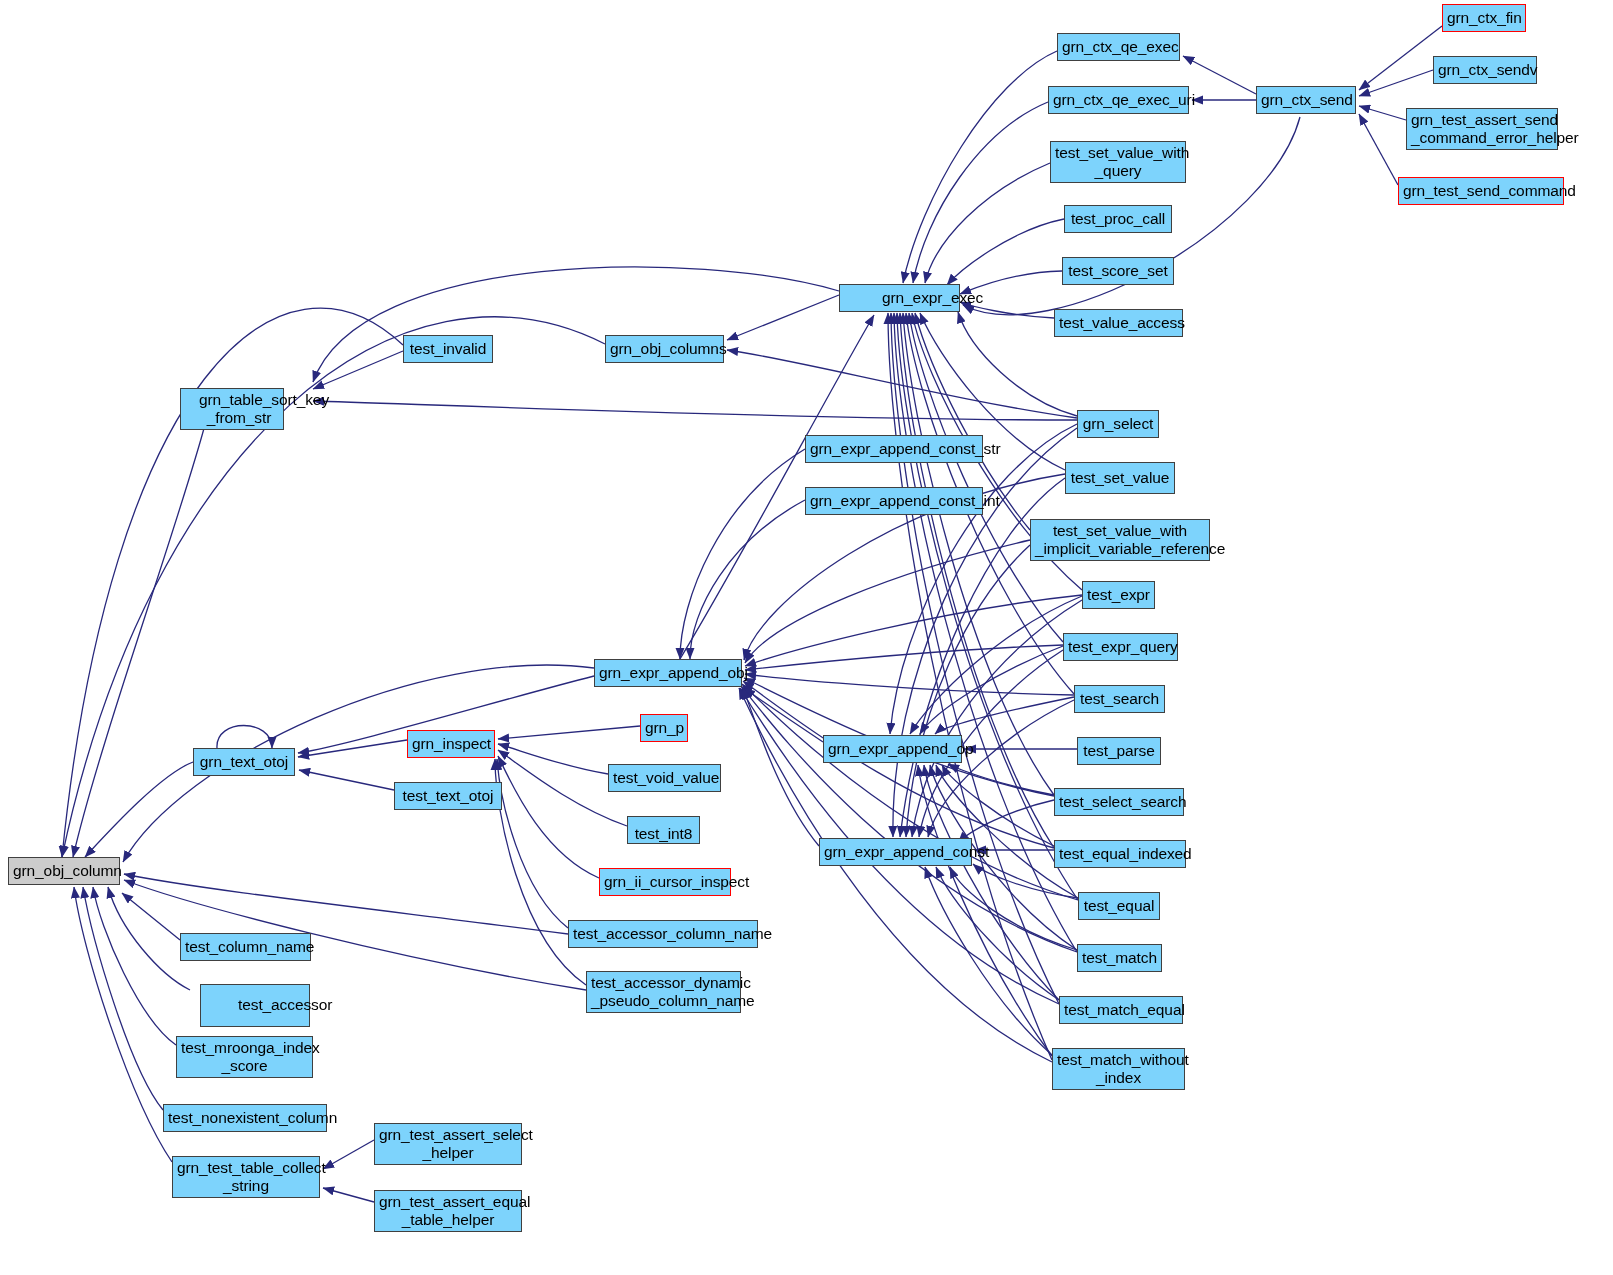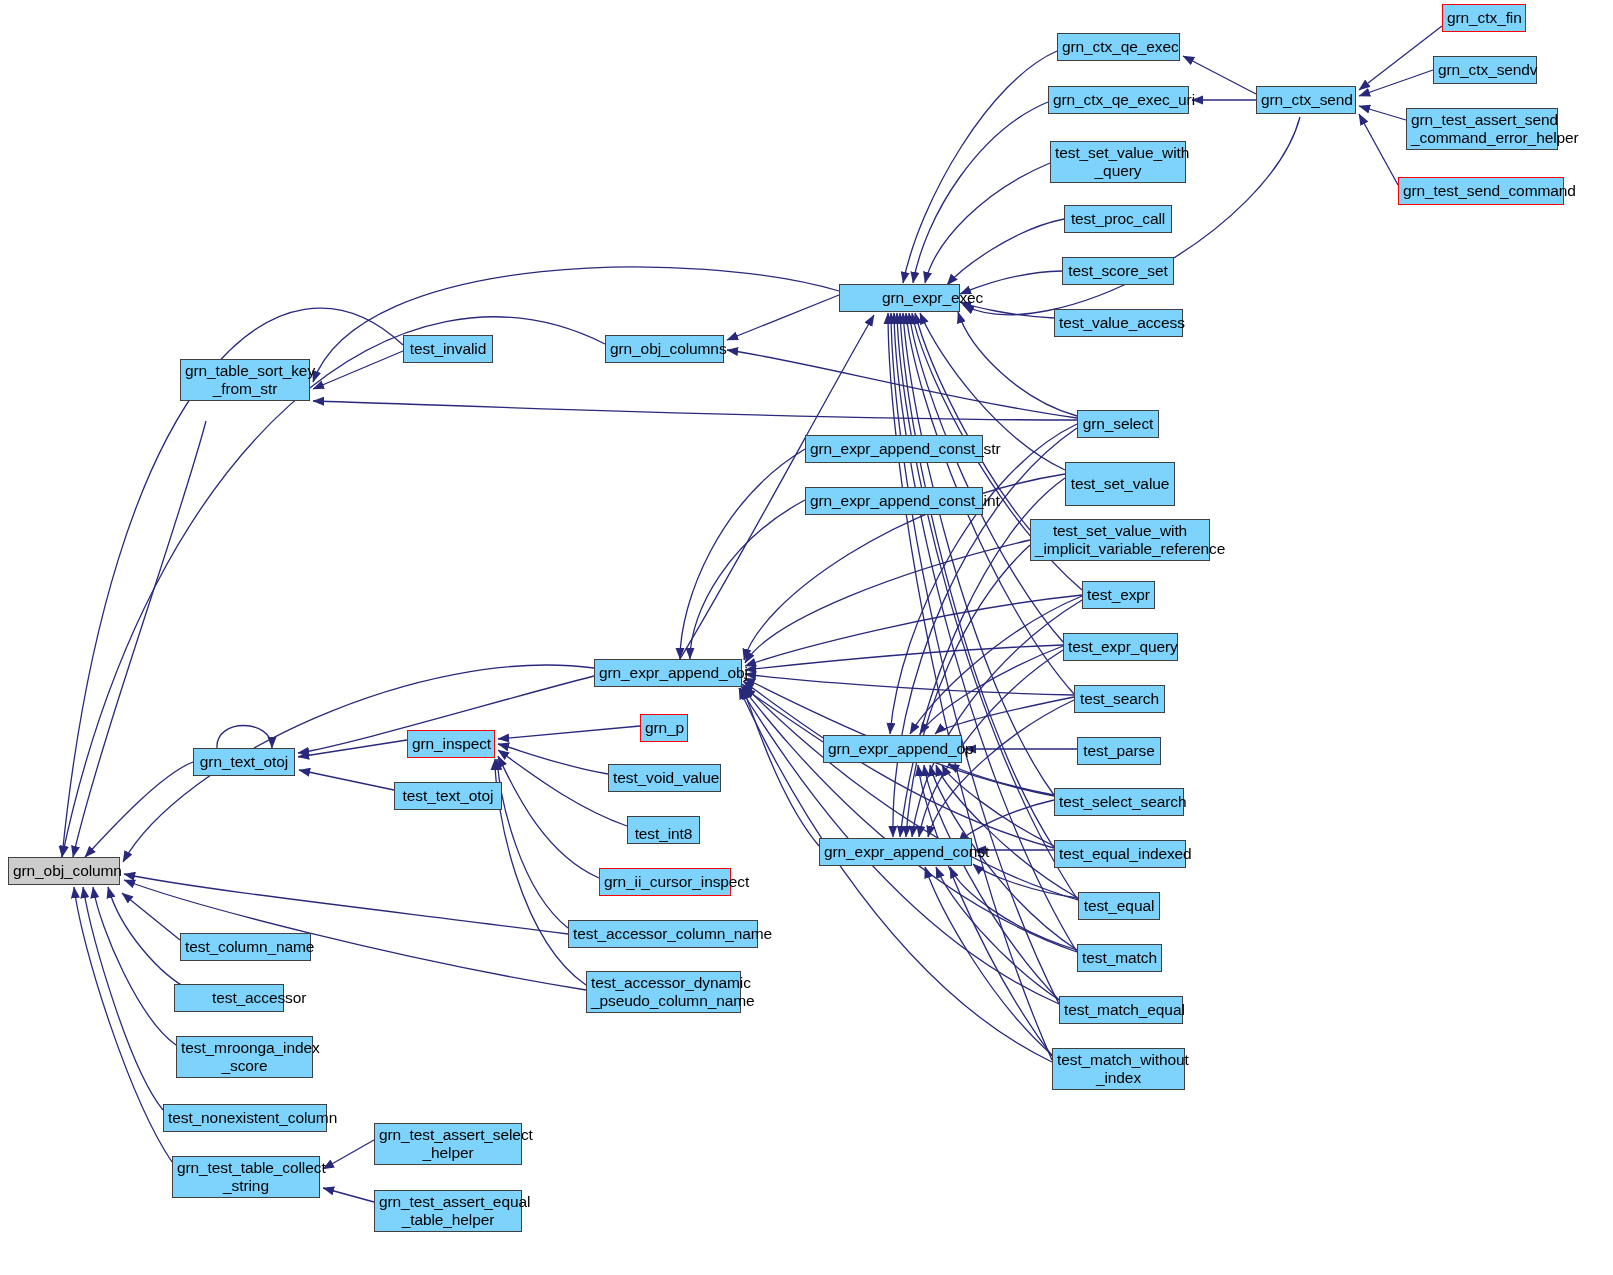--- a/index.html
+++ b/index.html
@@ -154,26 +154,26 @@
         <path d="M1442,26 L1359,90" fill="none" stroke="#28287c" stroke-width="1.3" marker-end="url(#arrowhead)"></path>
         <path d="M1433,70 L1359,96" fill="none" stroke="#28287c" stroke-width="1.3" marker-end="url(#arrowhead)"></path>
         <path d="M1406,120 L1359,106" fill="none" stroke="#28287c" stroke-width="1.3" marker-end="url(#arrowhead)"></path>
         <path d="M1398,185 L1359,114" fill="none" stroke="#28287c" stroke-width="1.3" marker-end="url(#arrowhead)"></path>
         <path d="M1300,117 C1270,230 1050,350 963,305" fill="none" stroke="#28287c" stroke-width="1.3" marker-end="url(#arrowhead)"></path>
       </g>
   </svg>
   <div id="node-layer">
       <div class="node root" style="left: 8px; top: 857px; width: 112px; height: 28px;"><span class="node-label">grn_obj_column</span></div>
       <div class="node" style="left: 193px; top: 748px; width: 102px; height: 28px;"><span class="node-label">grn_text_otoj</span></div>
-      <div class="node" style="left: 180px; top: 359px; width: 130px; height: 42px;"><span class="node-label">grn_table_sort_key
+      <div class="node" style="left: 180px; top: 388px; width: 104px; height: 42px; padding-left: 14px;"><span class="node-label">grn_table_sort_key
 _from_str</span></div>
       <div class="node" style="left: 403px; top: 335px; width: 90px; height: 28px;"><span class="node-label">test_invalid</span></div>
       <div class="node" style="left: 394px; top: 782px; width: 108px; height: 28px;"><span class="node-label">test_text_otoj</span></div>
       <div class="node" style="left: 180px; top: 933px; width: 131px; height: 28px;"><span class="node-label">test_column_name</span></div>
-      <div class="node" style="left: 174px; top: 984px; width: 110px; height: 28px; padding-left: 33px;"><span class="node-label">test_accessor</span></div>
+      <div class="node" style="left: 200px; top: 984px; width: 110px; height: 43px; padding-left: 33px;"><span class="node-label">test_accessor</span></div>
       <div class="node" style="left: 176px; top: 1036px; width: 137px; height: 42px;"><span class="node-label">test_mroonga_index
 _score</span></div>
       <div class="node" style="left: 163px; top: 1104px; width: 164px; height: 28px;"><span class="node-label">test_nonexistent_column</span></div>
       <div class="node" style="left: 172px; top: 1156px; width: 148px; height: 42px;"><span class="node-label">grn_test_table_collect
 _string</span></div>
       <div class="node" style="left: 374px; top: 1123px; width: 148px; height: 42px;"><span class="node-label">grn_test_assert_select
 _helper</span></div>
       <div class="node" style="left: 374px; top: 1190px; width: 148px; height: 42px;"><span class="node-label">grn_test_assert_equal
 _table_helper</span></div>
       <div class="node red" style="left: 407px; top: 730px; width: 88px; height: 28px;"><span class="node-label">grn_inspect</span></div>
@@ -192,21 +192,21 @@
       <div class="node" style="left: 805px; top: 435px; width: 178px; height: 28px;"><span class="node-label">grn_expr_append_const_str</span></div>
       <div class="node" style="left: 805px; top: 487px; width: 178px; height: 28px;"><span class="node-label">grn_expr_append_const_int</span></div>
       <div class="node" style="left: 1057px; top: 33px; width: 123px; height: 28px;"><span class="node-label">grn_ctx_qe_exec</span></div>
       <div class="node" style="left: 1048px; top: 86px; width: 141px; height: 28px;"><span class="node-label">grn_ctx_qe_exec_uri</span></div>
       <div class="node" style="left: 1050px; top: 141px; width: 136px; height: 42px;"><span class="node-label">test_set_value_with
 _query</span></div>
       <div class="node" style="left: 1064px; top: 205px; width: 108px; height: 28px;"><span class="node-label">test_proc_call</span></div>
       <div class="node" style="left: 1062px; top: 257px; width: 112px; height: 28px;"><span class="node-label">test_score_set</span></div>
       <div class="node" style="left: 1054px; top: 309px; width: 129px; height: 28px;"><span class="node-label">test_value_access</span></div>
       <div class="node" style="left: 1077px; top: 410px; width: 82px; height: 28px;"><span class="node-label">grn_select</span></div>
-      <div class="node" style="left: 1065px; top: 462px; width: 110px; height: 44px;"><span class="node-label">test_set_value</span></div>
+      <div class="node" style="left: 1065px; top: 462px; width: 110px; height: 32px;"><span class="node-label">test_set_value</span></div>
       <div class="node" style="left: 1030px; top: 519px; width: 180px; height: 42px;"><span class="node-label">test_set_value_with
 _implicit_variable_reference</span></div>
       <div class="node" style="left: 1082px; top: 581px; width: 73px; height: 28px;"><span class="node-label">test_expr</span></div>
       <div class="node" style="left: 1063px; top: 633px; width: 115px; height: 28px;"><span class="node-label">test_expr_query</span></div>
       <div class="node" style="left: 1074px; top: 685px; width: 91px; height: 28px;"><span class="node-label">test_search</span></div>
       <div class="node" style="left: 1077px; top: 737px; width: 84px; height: 28px;"><span class="node-label">test_parse</span></div>
       <div class="node" style="left: 1054px; top: 788px; width: 130px; height: 28px;"><span class="node-label">test_select_search</span></div>
       <div class="node" style="left: 1054px; top: 840px; width: 132px; height: 28px;"><span class="node-label">test_equal_indexed</span></div>
       <div class="node" style="left: 1078px; top: 892px; width: 82px; height: 28px;"><span class="node-label">test_equal</span></div>
       <div class="node" style="left: 1077px; top: 944px; width: 85px; height: 28px;"><span class="node-label">test_match</span></div>

